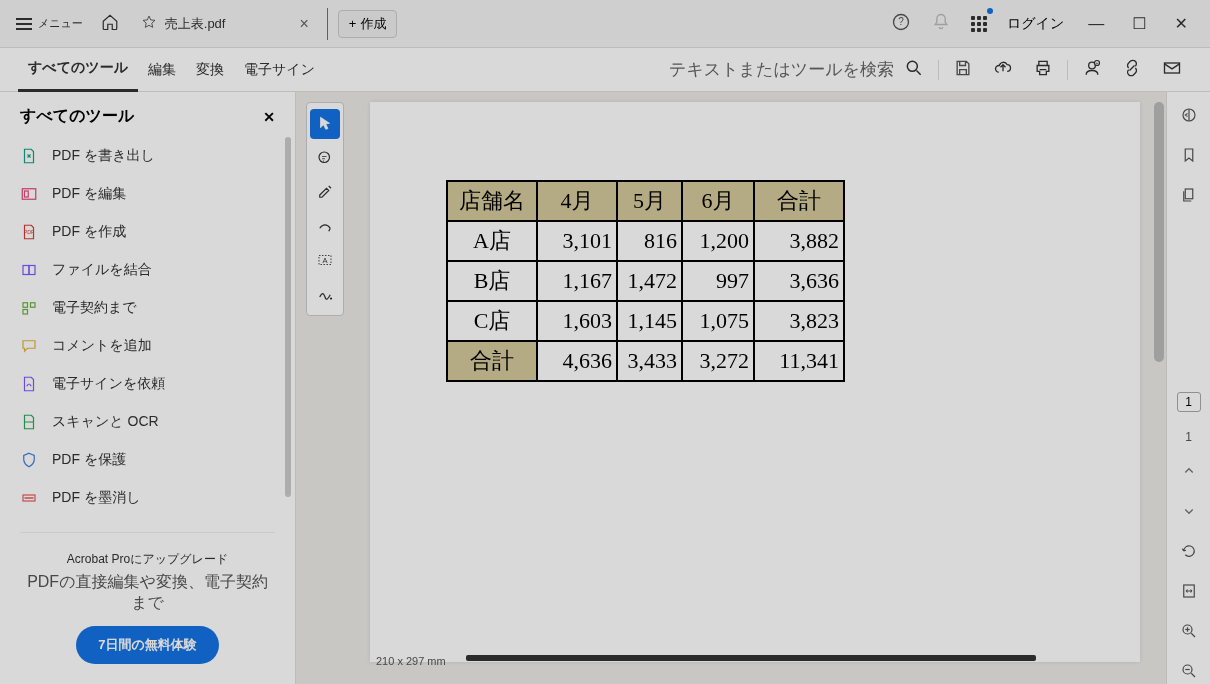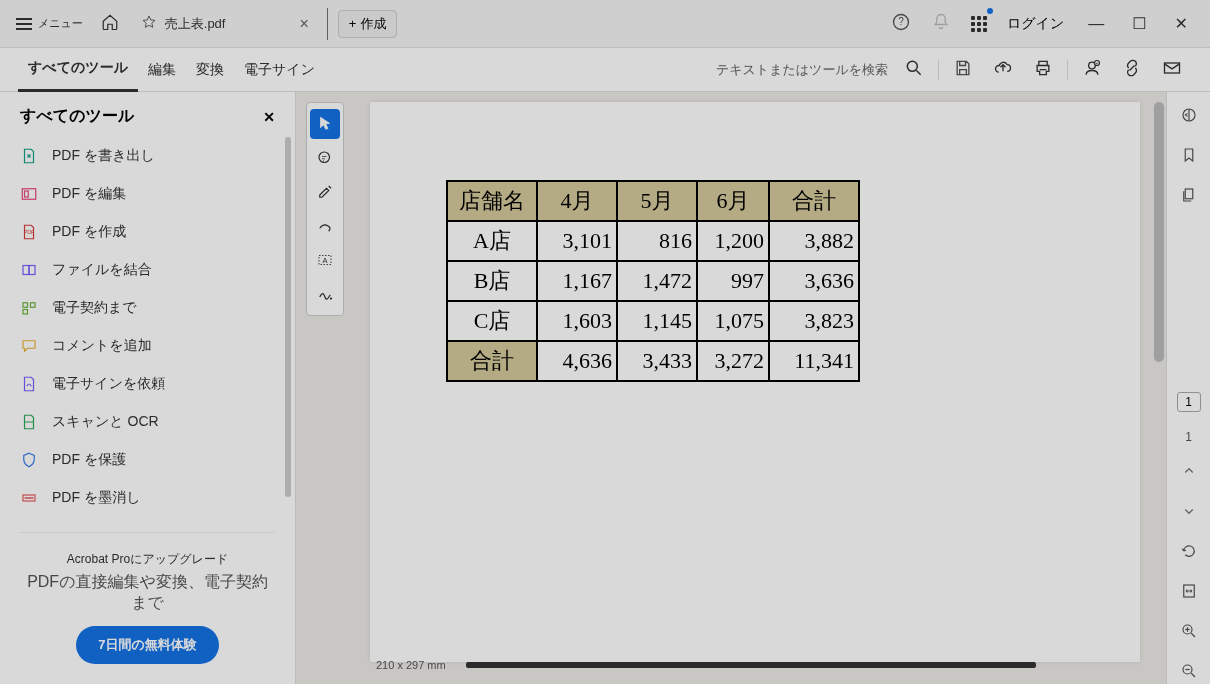--- a/index.html
+++ b/index.html
@@ -37,21 +37,21 @@
 .grid-dots { display: grid; grid-template-columns: repeat(3,4px); grid-template-rows: repeat(3,4px); gap: 2px; }
 .grid-dots span { width: 4px; height: 4px; background: #333; border-radius: 1px; }
 .grid-dot-blue { position: absolute; top: -2px; right: 4px; width: 6px; height: 6px; background: #1473e6; border-radius: 50%; }
 .win-btn { padding: 6px 14px; font-size: 16px; cursor: pointer; font-family: "Segoe UI", sans-serif; color: #333; }
 
 
 .toolbar { height: 44px; background: #fff; display: flex; align-items: center; padding: 0 18px; border-bottom: 1px solid #ddd; }
 .tool-tab { font-size: 14px; padding: 12px 10px; cursor: pointer; color: #333; }
 .tool-tab.active { border-bottom: 3px solid #333; font-weight: 600; }
 .toolbar .spacer { flex: 1; }
-.search-text { font-size: 13px; color: #666; margin-right: 6px; }
+.search-text { font-size: 17px; color: #666; }
 .tool-icon { padding: 6px 10px; cursor: pointer; color: #333; }
 .tool-divider { width: 1px; height: 20px; background: #ddd; margin: 0 4px; }
 
 
 .main { display: flex; height: calc(100% - 92px); }
 
 
 .side-panel { width: 296px; background: #fff; border-right: 1px solid #ddd; display: flex; flex-direction: column; padding: 14px 0 10px; position: relative; }
 .side-header { display: flex; align-items: center; justify-content: space-between; padding: 0 20px 10px; }
 .side-title { font-size: 16px; font-weight: 700; }
@@ -79,21 +79,21 @@
 .page-wrap { flex: 1; padding: 10px 10px 0; overflow: hidden; position: relative; }
 .page-scroll-track { position: absolute; right: 2px; top: 10px; width: 10px; height: 260px; }
 .page-scroll-thumb { width: 10px; height: 260px; background: #bbb; border-radius: 5px; }
 .page { background: #fff; width: 770px; height: 560px; margin: 0 auto; box-shadow: 0 0 4px rgba(0,0,0,0.1); padding: 78px 76px; }
 .data-table { border-collapse: collapse; }
 .data-table td, .data-table th { border: 2px solid #000; padding: 4px 6px; font-size: 22px; text-align: center; font-family: "MS PGothic", "Hiragino Mincho ProN", serif; }
 .data-table th { background: #d4c89a; font-weight: normal; }
 .data-table td.right { text-align: right; padding-right: 4px; }
 .data-table tr.total-row th { background: #d4c89a; }
 
-.status-bar { position: absolute; bottom: 0; left: 306px; height: 38px; display: flex; align-items: center; font-size: 11px; color: #555; gap: 20px; }
+.status-bar { position: absolute; bottom: 0; left: 306px; height: 29px; display: flex; align-items: flex-start; font-size: 11px; color: #555; gap: 20px; }
 .status-size { padding-left: 70px; }
 .status-scroll { width: 570px; height: 6px; background: #333; border-radius: 2px; }
 
 
 .right-rail { width: 44px; background: #fff; border-left: 1px solid #ddd; display: flex; flex-direction: column; align-items: center; padding-top: 14px; gap: 18px; }
 .rail-btn { cursor: pointer; color: #555; }
 .rail-spacer-sm { height: 180px; }
 .page-box { width: 24px; height: 24px; border: 1px solid #aaa; border-radius: 3px; display: flex; align-items: center; justify-content: center; font-size: 12px; }
 .rail-page-num { font-size: 12px; color: #555; }
 
@@ -356,21 +356,21 @@
     <div class="page-wrap">
       <div class="page-scroll-track">
           <div class="page-scroll-thumb"></div>
         </div>
       <div class="page">
         <table class="data-table">
           <tbody>
               <tr>
             <th style="width:90px">店舗名</th>
             <th style="width:80px">4月</th>
-            <th style="width:80px">5月</th>
+            <th style="width:65px">5月</th>
             <th style="width:72px">6月</th>
             <th style="width:90px">合計</th>
           </tr>
           <tr>
             <td>A店</td>
             <td class="right">3,101</td>
             <td class="right">816</td>
             <td class="right">1,200</td>
             <td class="right">3,882</td>
           </tr>

